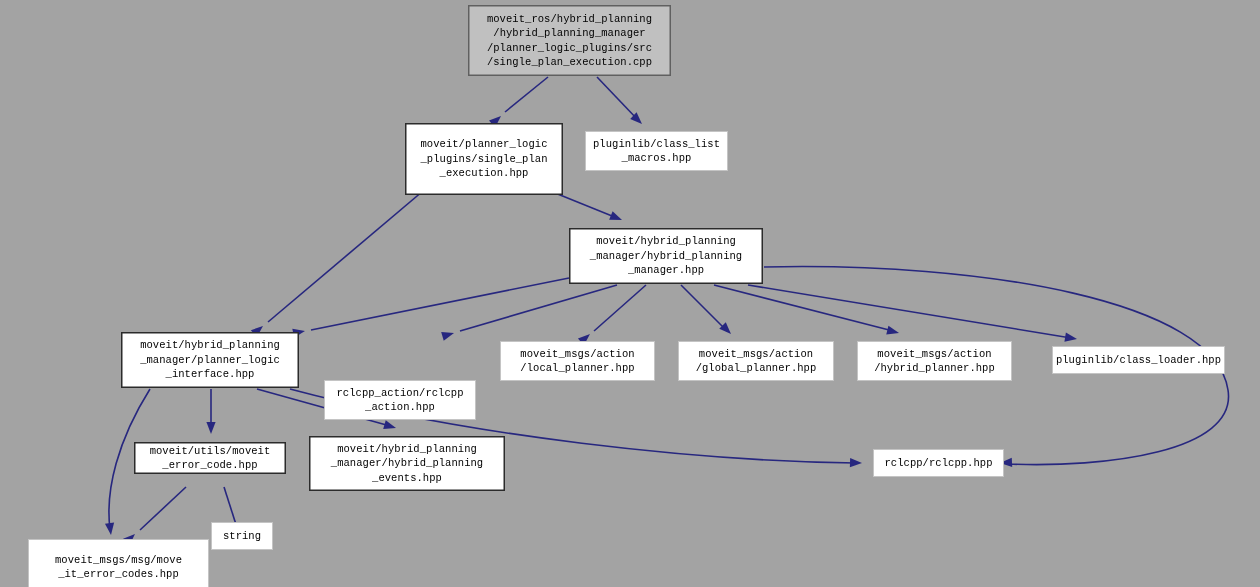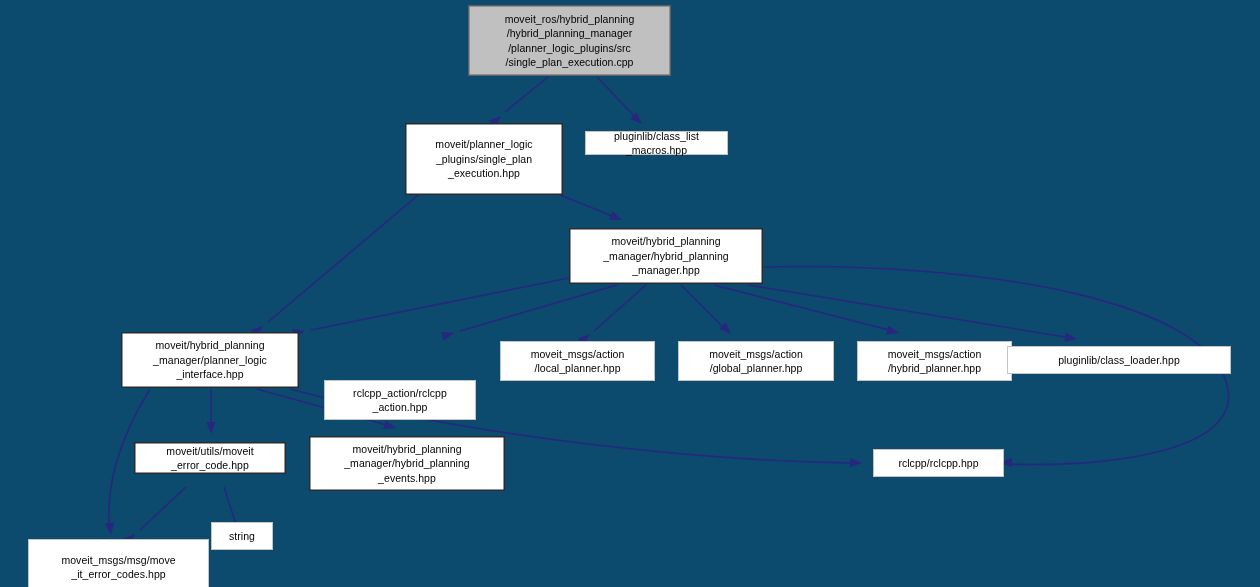--- a/index.html
+++ b/index.html
@@ -4,22 +4,22 @@
 <style>
   html, body {
     margin: 0;
     padding: 0;
     background: #ffffff;
   }
   #graph-root {
     position: relative;
     width: 1260px;
     height: 587px;
-    background: #0c4a6e;
-    font-family: Liberation Sans, sans-serif;
+    background: #a3a3a3;
+    font-family: Liberation Mono, monospace;
     overflow: hidden;
   }
   #graph-svg {
     position: absolute;
     left: 0;
     top: 0;
     width: 1260px;
     height: 587px;
   }
   .gnode {
@@ -138,37 +138,37 @@
     </svg>
 
   <div id="nodes-layer">
       <div class="gnode root" style="left: 468px; top: 5px; width: 203px; height: 71px;"><span class="lbl">moveit_ros/hybrid_planning
 /hybrid_planning_manager
 /planner_logic_plugins/src
 /single_plan_execution.cpp</span></div>
       <div class="gnode strong" style="left: 405px; top: 123px; width: 158px; height: 72px;"><span class="lbl">moveit/planner_logic
 _plugins/single_plan
 _execution.hpp</span></div>
-      <div class="gnode" style="left: 585px; top: 131px; width: 143px; height: 24px;"><span class="lbl">pluginlib/class_list
+      <div class="gnode" style="left: 585px; top: 131px; width: 143px; height: 40px;"><span class="lbl">pluginlib/class_list
 _macros.hpp</span></div>
       <div class="gnode strong" style="left: 569px; top: 228px; width: 194px; height: 56px;"><span class="lbl">moveit/hybrid_planning
 _manager/hybrid_planning
 _manager.hpp</span></div>
       <div class="gnode strong" style="left: 121px; top: 332px; width: 178px; height: 56px;"><span class="lbl">moveit/hybrid_planning
 _manager/planner_logic
 _interface.hpp</span></div>
       <div class="gnode" style="left: 324px; top: 341px; width: 152px; height: 40px; margin-top: 39px;"><span class="lbl">rclcpp_action/rclcpp
 _action.hpp</span></div>
       <div class="gnode" style="left: 500px; top: 341px; width: 155px; height: 40px;"><span class="lbl">moveit_msgs/action
 /local_planner.hpp</span></div>
       <div class="gnode" style="left: 678px; top: 341px; width: 156px; height: 40px;"><span class="lbl">moveit_msgs/action
 /global_planner.hpp</span></div>
       <div class="gnode" style="left: 857px; top: 341px; width: 155px; height: 40px;"><span class="lbl">moveit_msgs/action
 /hybrid_planner.hpp</span></div>
-      <div class="gnode" style="left: 1007px; top: 346px; width: 224px; height: 28px; text-align: center;"><span class="lbl">pluginlib/class_loader.hpp</span></div>
+      <div class="gnode" style="left: 1052px; top: 346px; width: 173px; height: 28px; text-align: center;"><span class="lbl">pluginlib/class_loader.hpp</span></div>
       <div class="gnode strong" style="left: 134px; top: 442px; width: 152px; height: 32px;"><span class="lbl">moveit/utils/moveit
 _error_code.hpp</span></div>
       <div class="gnode strong" style="left: 309px; top: 436px; width: 196px; height: 55px;"><span class="lbl">moveit/hybrid_planning
 _manager/hybrid_planning
 _events.hpp</span></div>
       <div class="gnode" style="left: 865px; top: 449px; width: 131px; height: 28px; margin-left: 8px;"><span class="lbl">rclcpp/rclcpp.hpp</span></div>
       <div class="gnode" style="left: 8px; top: 539px; width: 181px; height: 56px; margin-left: 20px;"><span class="lbl">moveit_msgs/msg/move
 _it_error_codes.hpp</span></div>
       <div class="gnode" style="left: 211px; top: 522px; width: 62px; height: 28px;"><span class="lbl">string</span></div>
     </div>

